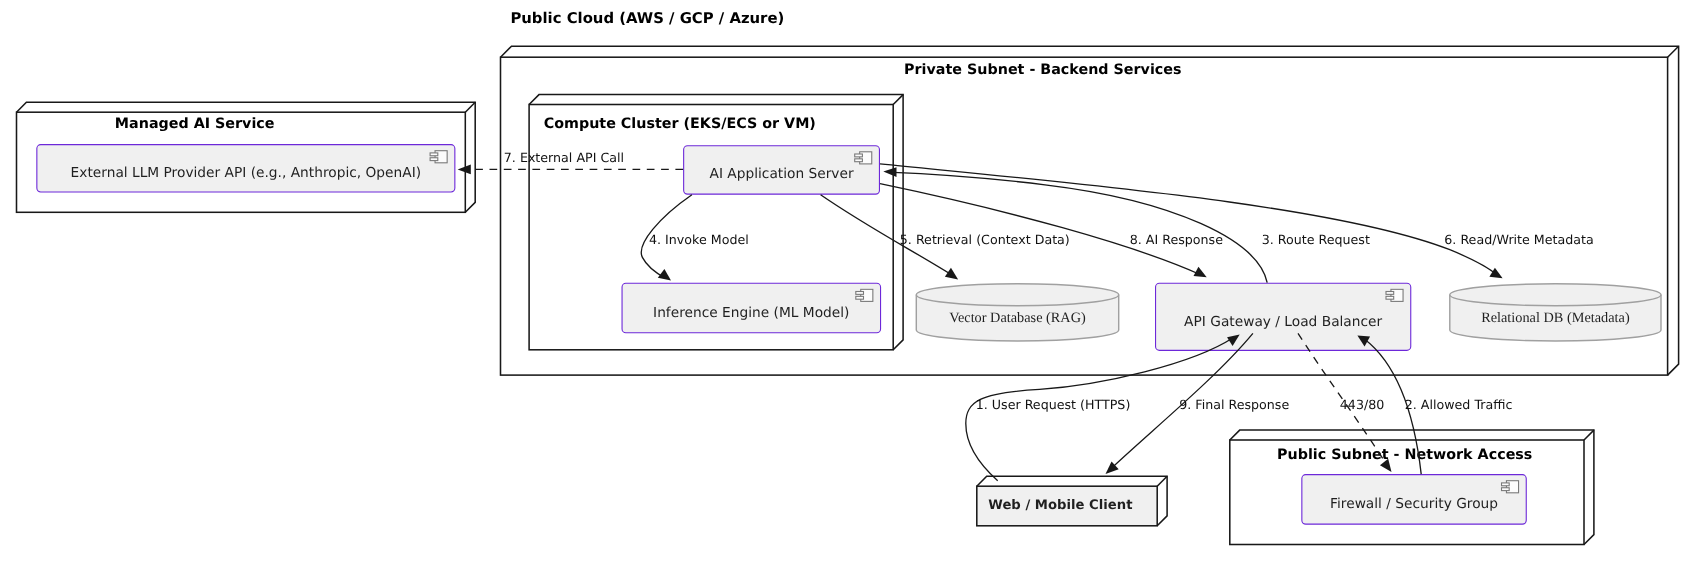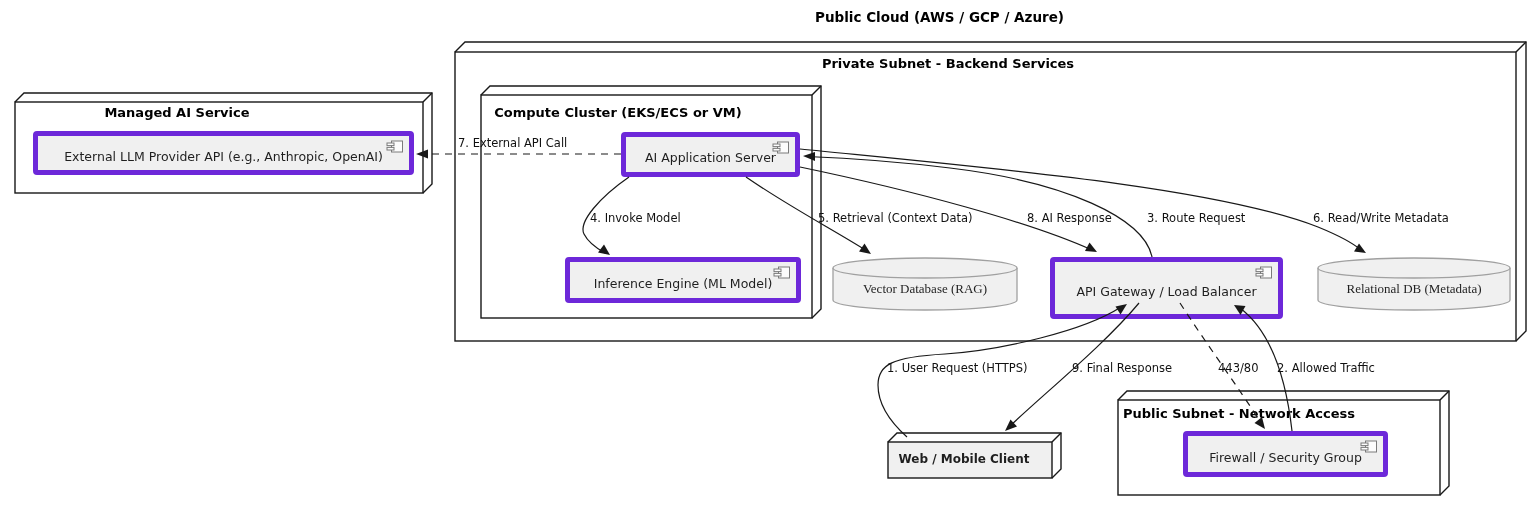--- a/index.html
+++ b/index.html
@@ -9,24 +9,24 @@
   }
   svg.layer{position:absolute;left:0;top:0;pointer-events:none;}
   #shapes{z-index:0;}
   #edges{z-index:3;}
   .node-title{
     position:absolute;z-index:2;font-weight:bold;font-size:13px;color:#000;
     text-align:center;white-space:nowrap;line-height:16px;
   }
   .diagram-title{
     position:absolute;z-index:2;font-weight:bold;font-size:13.5px;color:#000;
-    text-align:right;white-space:nowrap;
+    text-align:left;white-space:nowrap;
   }
   .component{
-    position:absolute;z-index:2;background:#f0f0f0;border:5px solid #6d28d9;border-radius:4px;
+    position:absolute;z-index:2;background:#f0f0f0;border:1px solid #6d28d9;border-radius:4px;
     display:flex;align-items:center;justify-content:center;
     font-size:12.5px;color:#1f1f1f;box-sizing:border-box;white-space:nowrap;padding-top:6px;
   }
   .comp-icon{position:absolute;top:4px;right:5px;width:18px;height:14px;}
   .db-label{
     position:absolute;z-index:2;font-size:13px;color:#1f1f1f;text-align:center;white-space:nowrap;font-family:Liberation Serif, serif;
   }
   .plain-label{
     position:absolute;z-index:2;font-size:12px;color:#1f1f1f;text-align:center;white-space:nowrap;
   }
@@ -83,21 +83,21 @@
   </svg>
 
   <div class="diagram-title" style="left:464px;top:9px;width:600px;">Public Cloud (AWS / GCP / Azure)</div>
 
   <div class="node-title" style="left:448px;top:56px;width:1000px;">Private Subnet - Backend Services</div>
 
   <div class="node-title" style="left:15px;top:105px;width:324px;">Managed AI Service</div>
 
   <div class="node-title" style="left:481px;top:105px;width:274px;">Compute Cluster (EKS/ECS or VM)</div>
 
-  <div class="node-title" style="left:1078px;top:406px;width:322px;">Public Subnet - Network Access</div>
+  <div class="node-title" style="left:1116px;top:406px;width:322px;">Public Subnet - Network Access</div>
 
   <div class="component" style="left:33px;top:131px;width:381px;height:44px;">
     <svg class="comp-icon" viewBox="0 0 18 14">
       <rect x="5.5" y="1" width="11" height="11" fill="#fcfcfc" stroke="#7a7a7a"></rect>
       <rect x="1" y="3" width="7" height="2.6" fill="#fcfcfc" stroke="#7a7a7a"></rect>
       <rect x="1" y="7.4" width="7" height="2.6" fill="#fcfcfc" stroke="#7a7a7a"></rect>
     </svg>
     <span>External LLM Provider API (e.g., Anthropic, OpenAI)</span>
   </div>
 

